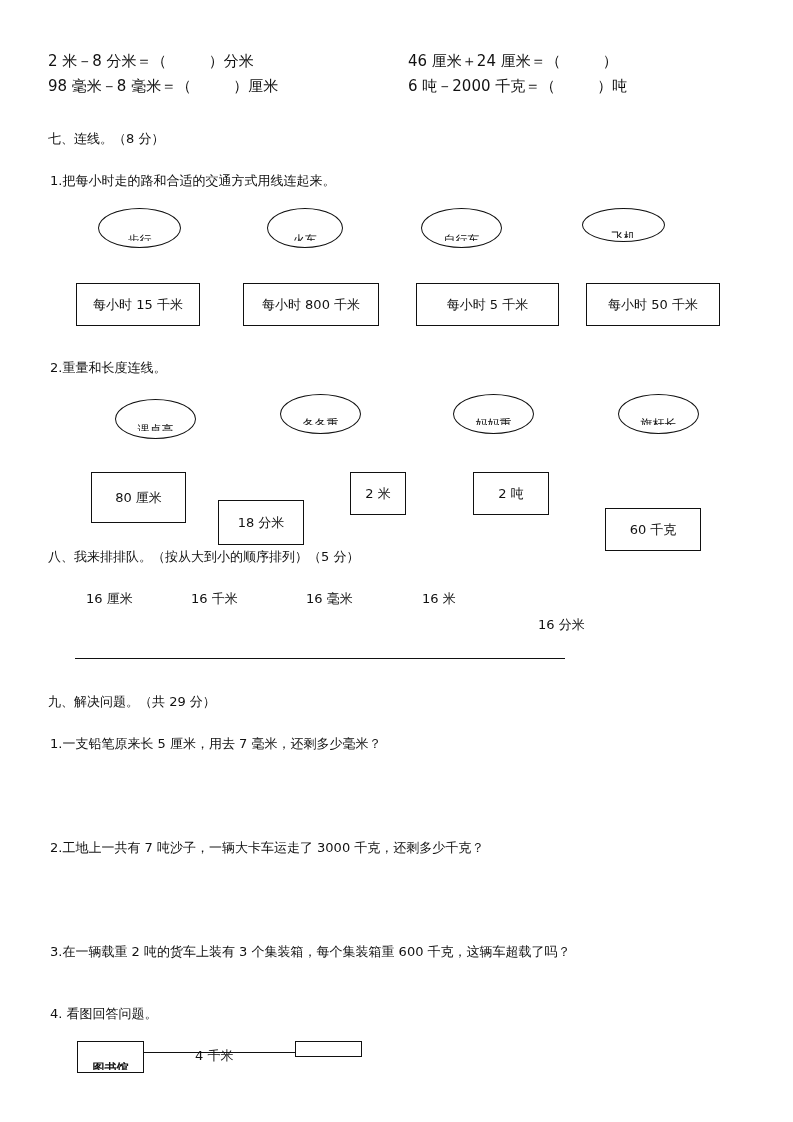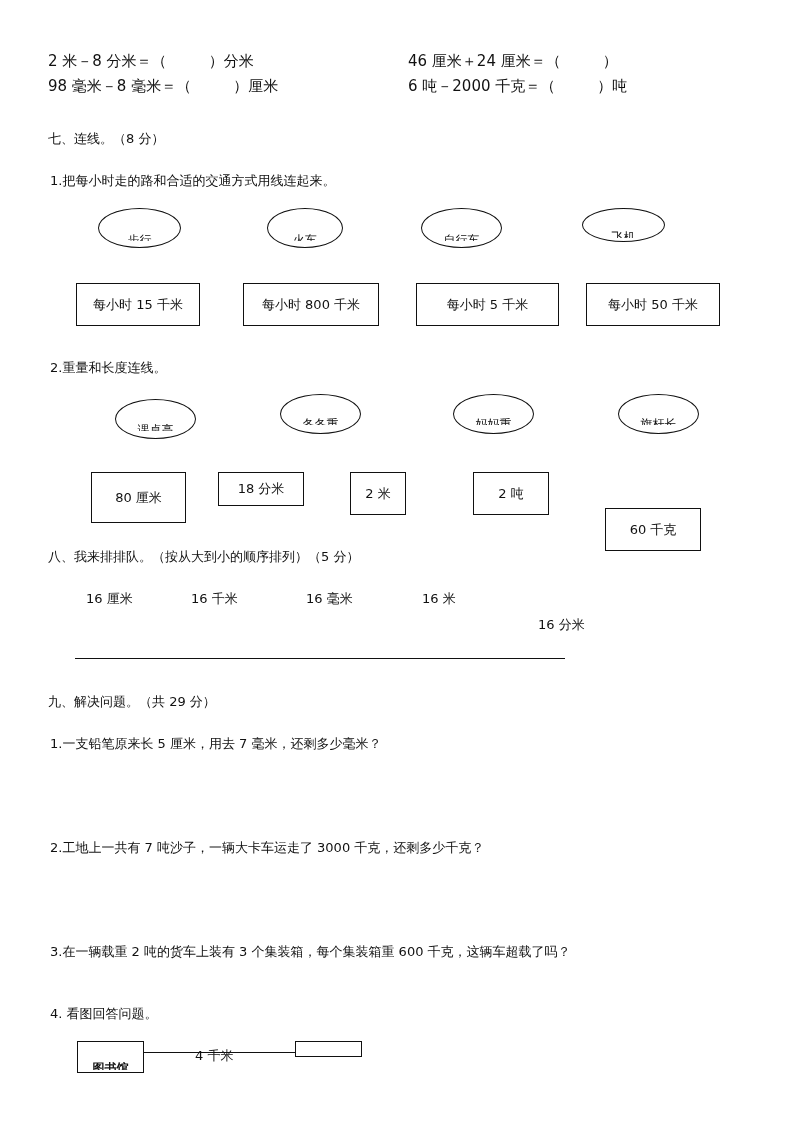--- a/index.html
+++ b/index.html
@@ -61,21 +61,21 @@
   <div class="clip" style="top:23px;">冬冬重</div>
 </div>
 <div class="ellipse" style="left:453px; top:394px; width:81px; height:40px;">
   <div class="clip" style="top:23px;">妈妈重</div>
 </div>
 <div class="ellipse" style="left:618px; top:394px; width:81px; height:40px;">
   <div class="clip" style="top:23px;">旗杆长</div>
 </div>
 
 <div class="box" style="left:76px; top:472px; width:95px; height:51px;margin-left:15px;">80 厘米</div>
-<div class="box" style="left:218px; top:472px; width:86px; height:34px;">18 分米</div>
+<div class="box" style="left:218px; top:500px; width:86px; height:45px;">18 分米</div>
 <div class="box" style="left:350px; top:472px; width:56px; height:43px;">2 米</div>
 <div class="box" style="left:473px; top:472px; width:76px; height:43px;">2 吨</div>
 <div class="box" style="left:605px; top:472px; width:96px; height:43px;margin-top:36px;">60 千克</div>
 
 <div class="abs t13" style="left:48px; top:548px;">八、我来排排队。（按从大到小的顺序排列）（5 分）</div>
 <div class="abs t13" style="left:86px; top:590px;">16 厘米</div>
 <div class="abs t13" style="left:191px; top:590px;">16 千米</div>
 <div class="abs t13" style="left:306px; top:590px;">16 毫米</div>
 <div class="abs t13" style="left:422px; top:590px;">16 米</div>
 <div class="abs t13" style="left:538px; top:590px;margin-top:26px;">16 分米</div>

